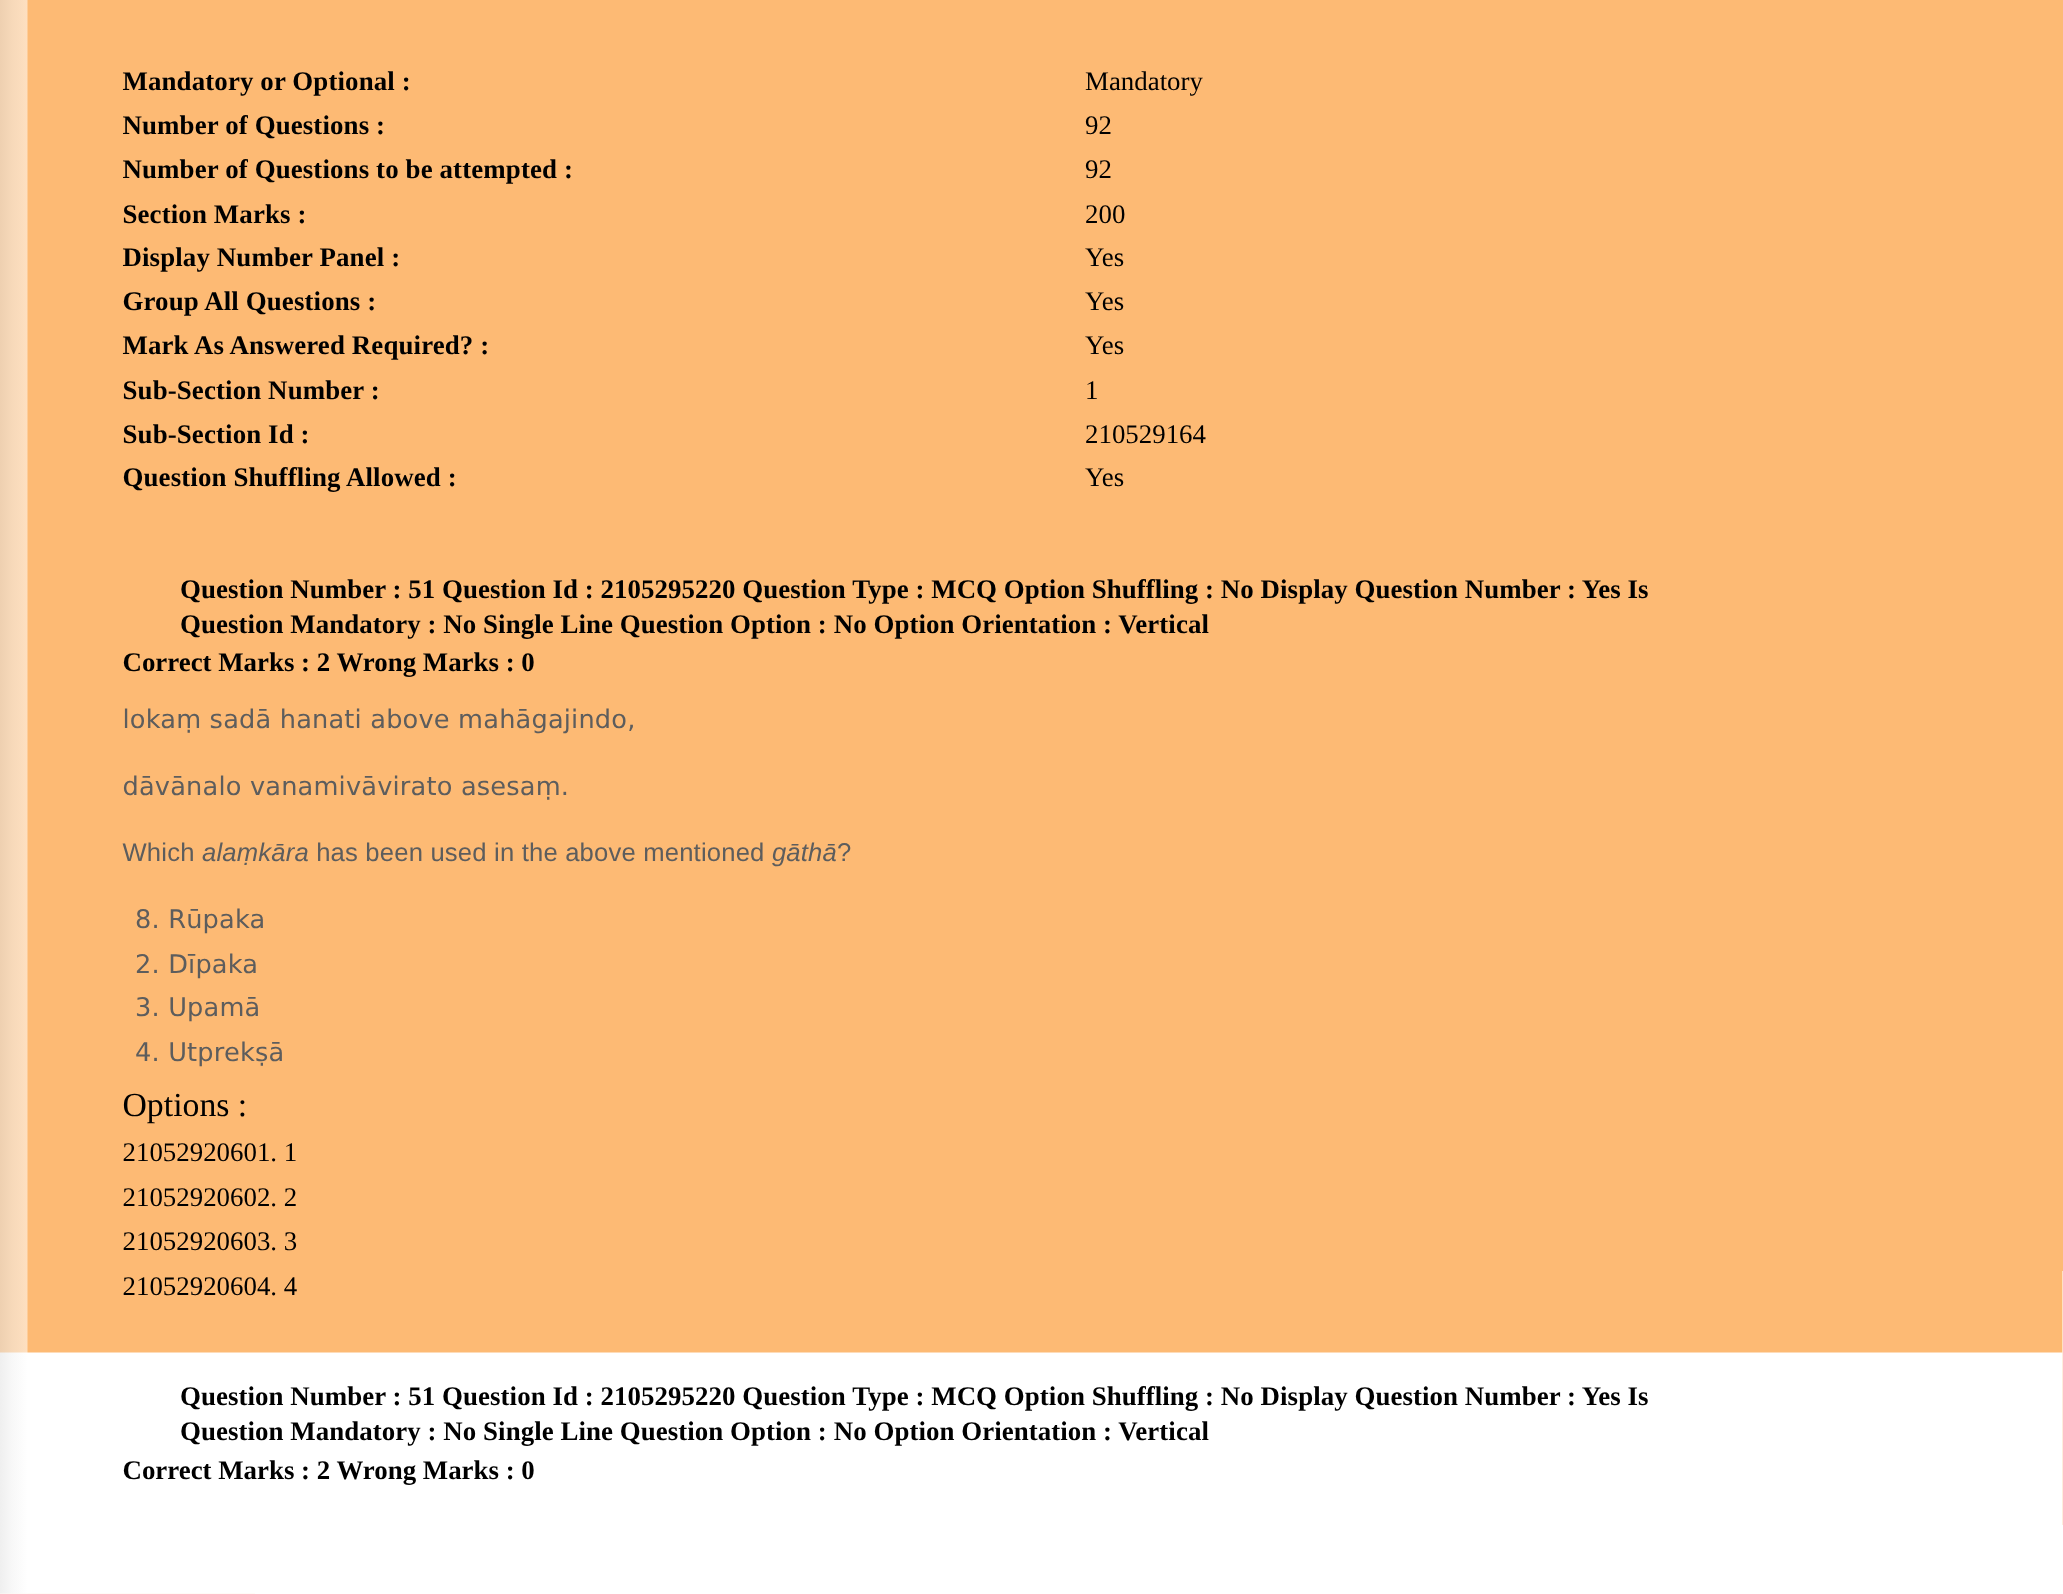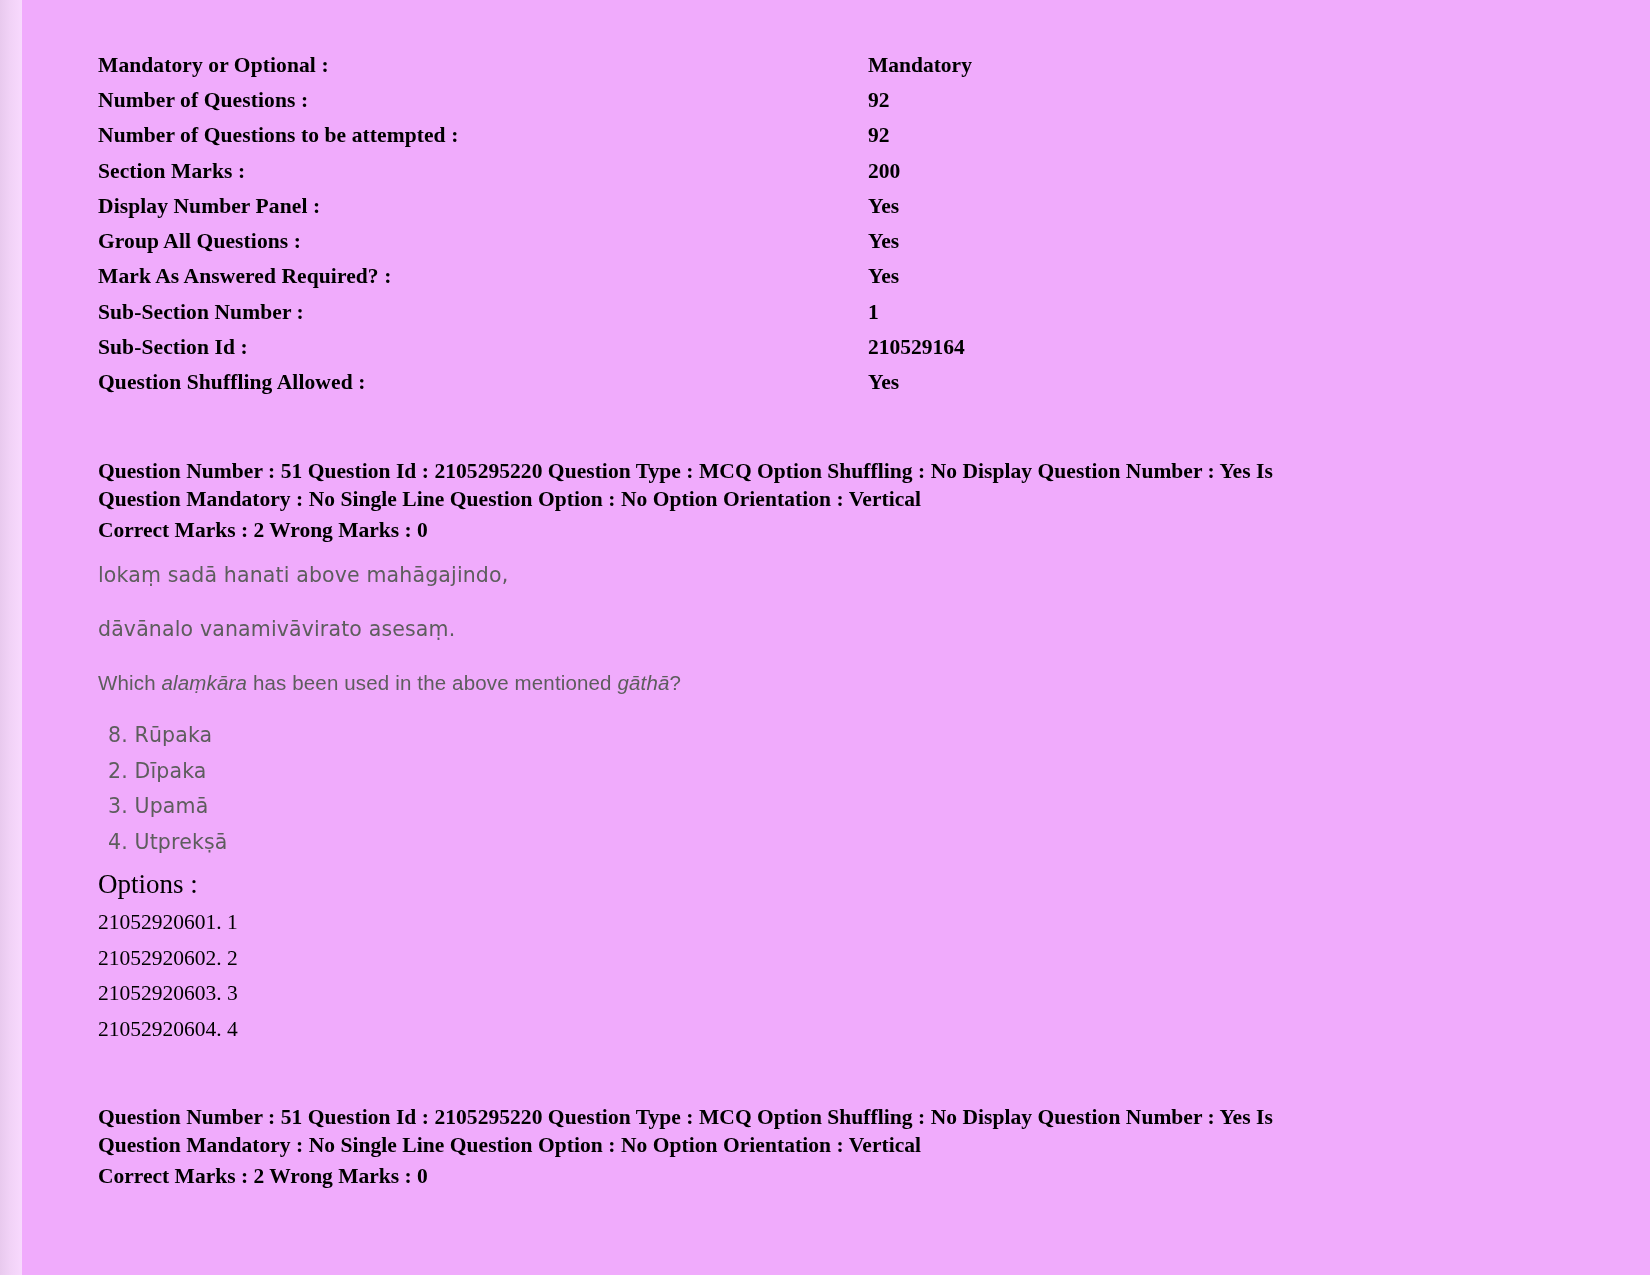--- a/index.html
+++ b/index.html
@@ -13,22 +13,22 @@
     position: relative;
     font-family: "Liberation Serif", "DejaVu Serif", serif;
     color: #000000;
     overflow: hidden;
   }
 
   .page {
     position: absolute;
     left: 0; top: 0;
     width: 1650px;
-    height: 1275px;
-    background: #f0abfc;
+    height: 1082px;
+    background: #fdba74;
   }
 
   
   .scan-edge {
     position: absolute;
     left: 0;
     top: 0;
     width: 22px;
     height: 1275px;
     background: linear-gradient(to right,#e2e2e2 0%, #f2f2f2 45%, #ffffff 100%);
@@ -52,30 +52,31 @@
     vertical-align: top;
     font-size: 21.5px;
     line-height: 1.22;
   }
   .meta-label {
     font-weight: bold;
     width: 770px;
     letter-spacing: .1px;
   }
   .meta-value {
-    font-weight: bold;
+    font-weight: normal;
   }
 
   
   .q-header {
     font-weight: bold;
     font-size: 21.5px;
     line-height: 1.30;
     width: 1332px;
     letter-spacing: .05px;
+    margin-left: 46px;
   }
   .q-marks {
     font-weight: bold;
     font-size: 21.5px;
     line-height: 1.30;
     margin-top: 3px;
   }
   .gatha-line {
     font-family: "DejaVu Sans", "Liberation Sans", sans-serif;
     color: #5d5d5d;

